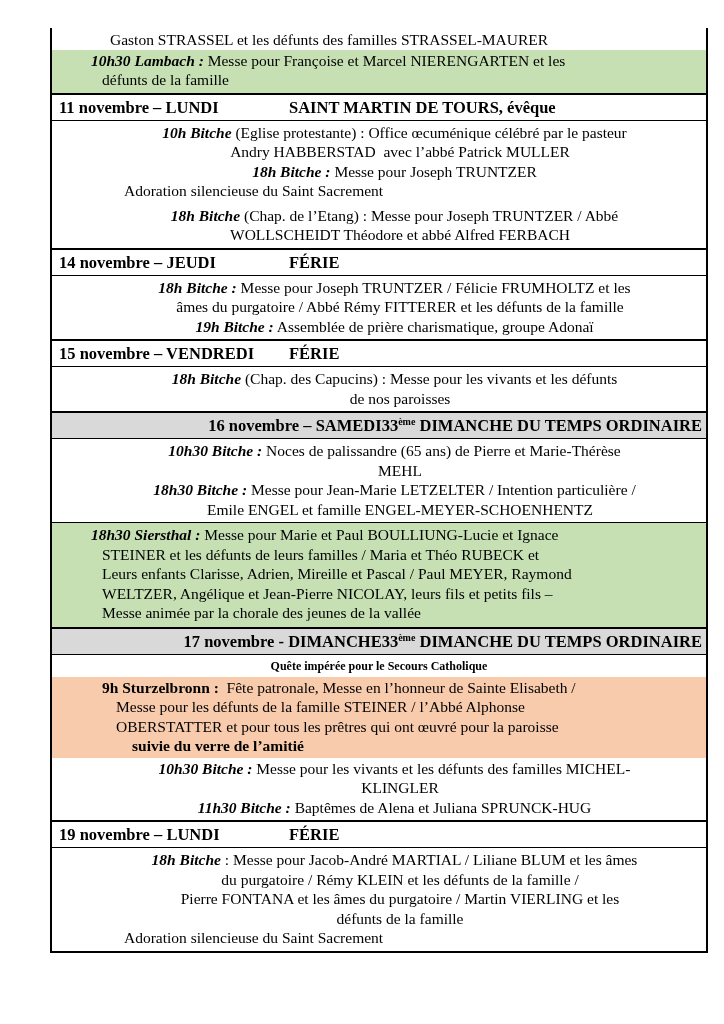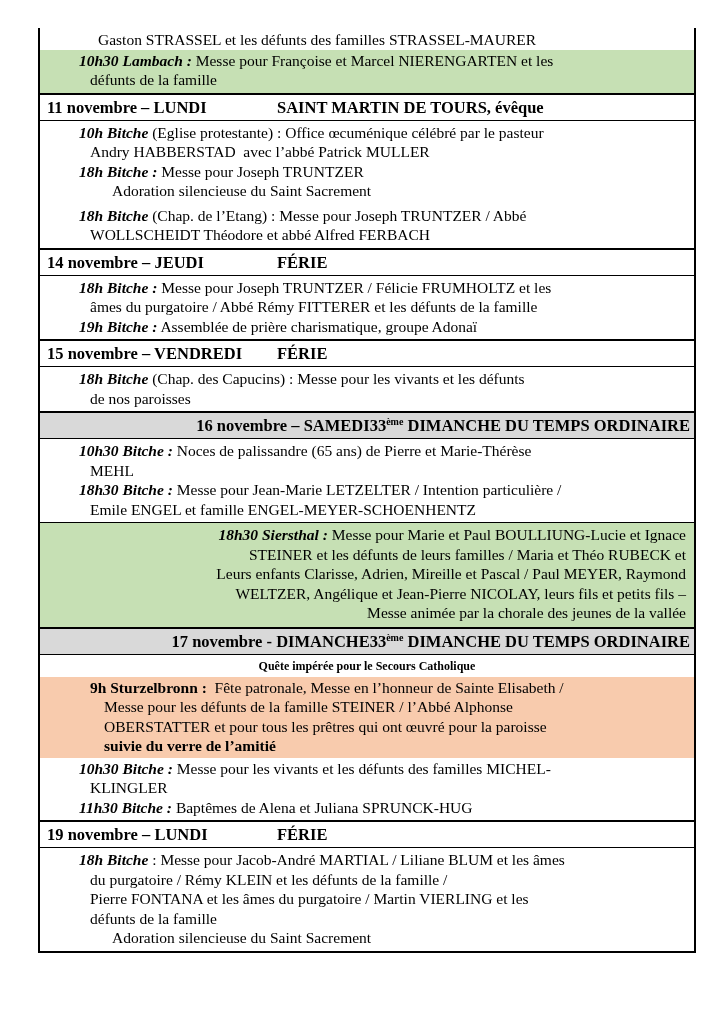--- a/index.html
+++ b/index.html
@@ -8,49 +8,49 @@
     --gray:#d9d9d9;
     --ink:#000000;
   }
   html,body{margin:0;padding:0;}
   body{
     width:724px;height:1024px;position:relative;background:#ffffff;
     font-family:"Liberation Serif","DejaVu Serif",serif;color:var(--ink);
     overflow:hidden;
   }
   .sheet{
-    position:absolute;top:28px;left:38px;width:654px;
+    position:absolute;top:28px;left:50px;width:654px;
     border-left:2px solid var(--ink);
     border-right:2px solid var(--ink);
     border-bottom:2px solid var(--ink);
     font-size:15.5px;line-height:19.5px;
   }
   
   .hrow{
     font-weight:700;font-size:16.5px;line-height:21px;
     padding:2px 4px 2px 7px;
     border-top:2px solid var(--ink);
     border-bottom:1px solid var(--ink);
     white-space:nowrap;
   }
   .hrow.gray{background:var(--gray);text-align:right;}
   .hdate{display:inline-block;min-width:230px;}
   .sup{font-size:10px;vertical-align:super;line-height:0;}
   
   .cell{padding:2px 0 3px 0;}
-  .entry{padding:0 8px 0 50px;text-indent:-11px;}
+  .entry{padding:0 8px 0 50px;text-indent:-11px;text-align:center;}
   .entry .lead{font-weight:700;font-style:italic;}
   .desc{white-space:pre-wrap;}
-  .tailb{font-weight:700;}
+  .tailb{font-weight:700;margin-left:16px;}
   .note{padding-left:72px;}
   .row-cont{padding:2px 8px 0 58px;}
   .bg-green{background:var(--green);}
   .bg-orange{background:var(--orange);}
   .row-lambach{padding:1px 8px 3px 50px;text-indent:-11px;}
-  .row-siersthal{border-top:1px solid var(--ink);padding:2px 8px 4px 50px;text-indent:-11px;text-align:right;}
+  .row-siersthal{border-top:1px solid var(--ink);padding:2px 8px 4px 50px;text-indent:-11px;}
   .row-quete{text-align:center;font-weight:700;font-size:12px;line-height:20px;padding:1px 0;}
   .row-orange{padding:1px 8px 2px 64px;text-indent:-14px;}
 </style>
 </head>
 <body>
 
 <div class="sheet">
 
   <div class="row-cont">
     <span class="desc">Gaston STRASSEL et les défunts des familles STRASSEL-MAURER</span>

